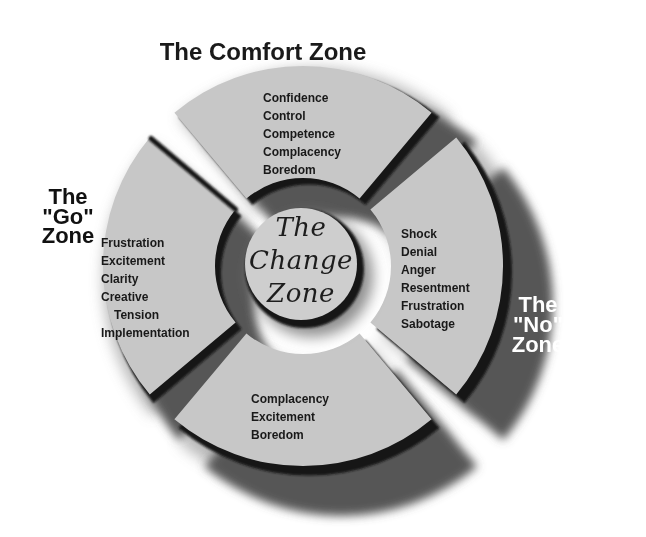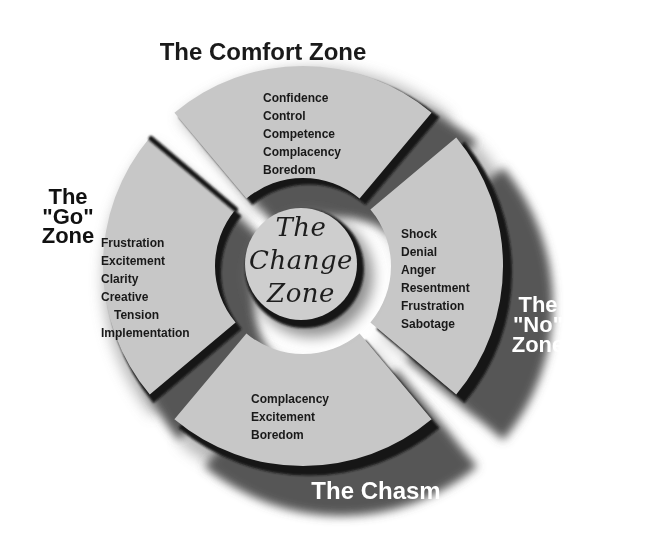--- a/index.html
+++ b/index.html
@@ -81,21 +81,20 @@
     <div>"Go"</div>
     <div>Zone</div>
   </div>
 
   <div class="txt zone-label light" style="left:493px;top:287px;width:90px;">
     <div>The</div>
     <div>"No"</div>
     <div>Zone</div>
   </div>
 
-  <div class="txt zone-title light" style="left:296px;top:469px;width:160px;">The Chasm</div>
 
   <div class="txt wedge-list" style="left:263px;top:81px;">
     <div>Confidence</div>
     <div>Control</div>
     <div>Competence</div>
     <div>Complacency</div>
     <div>Boredom</div>
   </div>
 
   <div class="txt wedge-list" style="left:101px;top:226px;">

